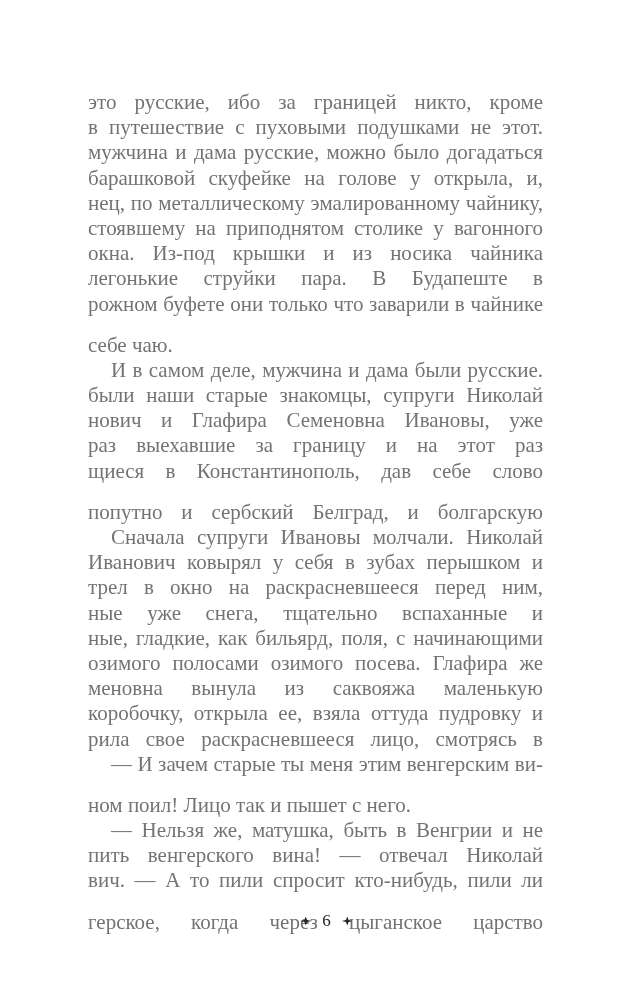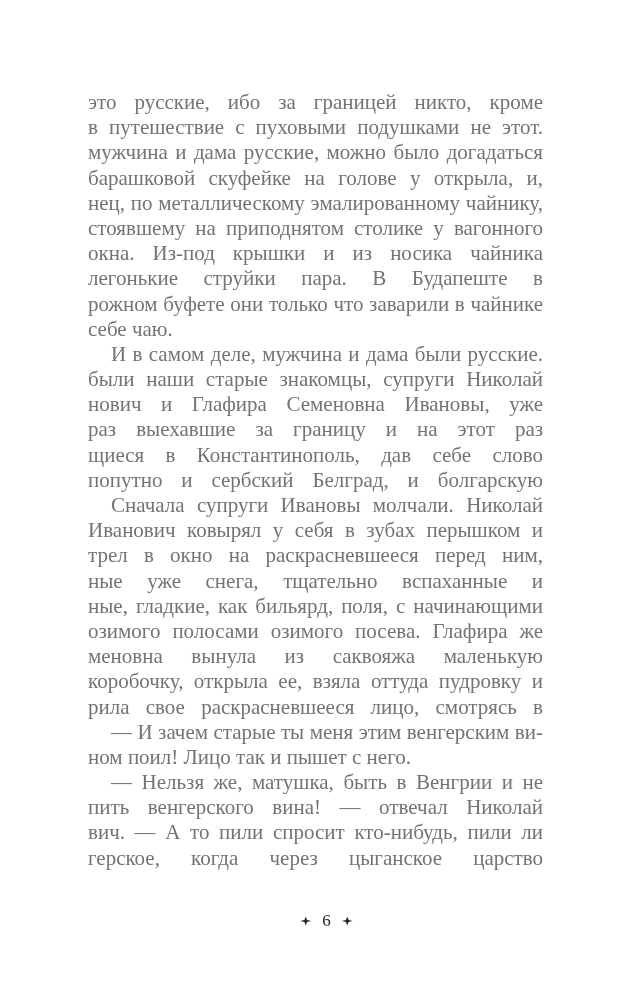--- a/index.html
+++ b/index.html
@@ -30,20 +30,21 @@
   .line {
     line-height: 25.2px;
     height: 25.2px;
     overflow: hidden;
     text-align: justify;
     text-align-last: justify;
     white-space: normal;
   }
   .line.last {
     text-align-last: left;
+    margin-top: 16px;
   }
   .line.indent {
     text-indent: 23px;
   }
   .page-footer {
     position: absolute;
     left: 99px;
     top: 908px;
     width: 455px;
     height: 26px;

